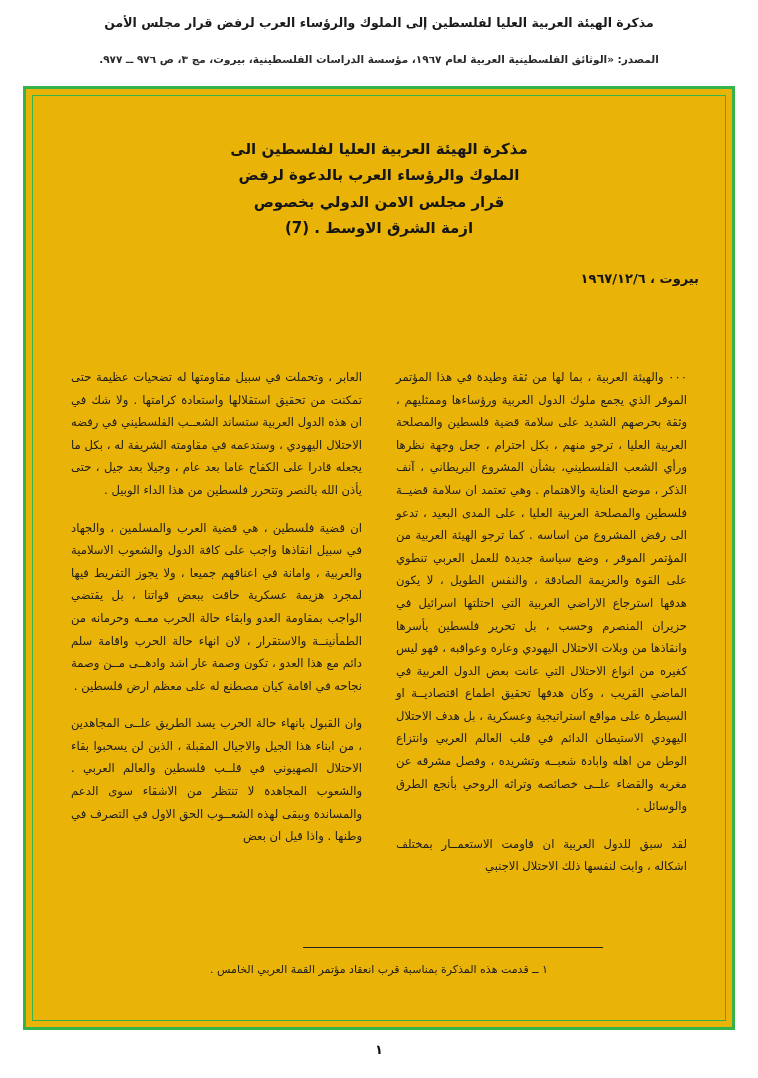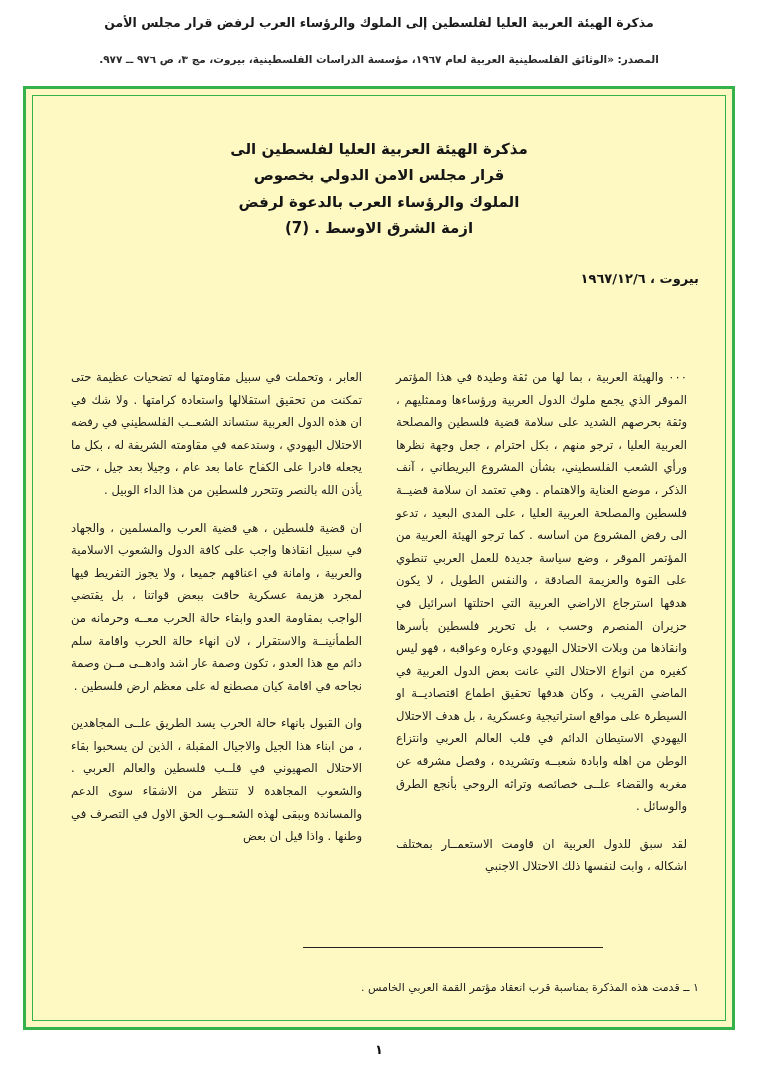--- a/index.html
+++ b/index.html
@@ -43,21 +43,21 @@
     direction: rtl;
   }
   .frame {
     position: absolute;
     left: 23px;
     top: 86px;
     width: 712px;
     height: 944px;
     border: 3.5px solid #35b34a;
     box-sizing: border-box;
-    background: #fef9c3;
+    background: #eab308;
   }
   .frame-inner {
     position: absolute;
     left: 6px;
     top: 6px;
     right: 6px;
     bottom: 6px;
     border: 1px solid #35b34a;
     box-sizing: border-box;
     padding: 18px 26px;
@@ -111,23 +111,23 @@
     position: absolute;
     left: 270px;
     bottom: 72px;
     width: 300px;
     border-top: 1px solid #222;
   }
   .footnote {
     position: absolute;
     right: 26px;
     left: 26px;
-    bottom: 26px;
+    bottom: 44px;
     direction: rtl;
-    text-align: right;
+    text-align: center;
     font-size: 11px;
     color: #1c1c1c;
   }
   .page-number {
     position: absolute;
     left: 0;
     right: 0;
     top: 1042px;
     text-align: center;
     font-size: 13px;
@@ -143,22 +143,22 @@
   <div class="header">
     <div class="header-title">مذكرة الهيئة العربية العليا لفلسطين إلى الملوك والرؤساء العرب لرفض قرار مجلس الأمن</div>
     <div class="header-source">المصدر: «الوثائق الفلسطينية العربية لعام ١٩٦٧، مؤسسة الدراسات الفلسطينية، بيروت، مج ٣، ص ٩٧٦ ــ ٩٧٧.</div>
   </div>
 
   <div class="frame">
     <div class="frame-inner">
 
       <div class="doc-title">
         <div>مذكرة الهيئة العربية العليا لفلسطين الى</div>
+        <div>الملوك والرؤساء العرب بالدعوة لرفض</div>
         <div>قرار مجلس الامن الدولي بخصوص</div>
-        <div>الملوك والرؤساء العرب بالدعوة لرفض</div>
         <div>ازمة الشرق الاوسط . (7)</div>
       </div>
 
       <div class="doc-meta">
         <div>بيروت ، ١٩٦٧/١٢/٦</div>
       </div>
 
       <div class="columns">
         <div class="col">
           <p class="para">٠٠٠ والهيئة العربية ، بما لها من ثقة وطيدة في هذا المؤتمر الموقر الذي يجمع ملوك الدول العربية ورؤساءها وممثليهم ، وثقة بحرصهم الشديد على سلامة قضية فلسطين والمصلحة العربية العليا ، ترجو منهم ، بكل احترام ، جعل وجهة نظرها ورأي الشعب الفلسطيني، بشأن المشروع البريطاني ، آنف الذكر ، موضع العناية والاهتمام . وهي تعتمد ان سلامة قضيــة فلسطين والمصلحة العربية العليا ، على المدى البعيد ، تدعو الى رفض المشروع من اساسه . كما ترجو الهيئة العربية من المؤتمر الموقر ، وضع سياسة جديدة للعمل العربي تنطوي على القوة والعزيمة الصادقة ، والنفس الطويل ، لا يكون هدفها استرجاع الاراضي العربية التي احتلتها اسرائيل في حزيران المنصرم وحسب ، بل تحرير فلسطين بأسرها وانقاذها من وبلات الاحتلال اليهودي وعاره وعواقبه ، فهو ليس كغيره من انواع الاحتلال التي عانت بعض الدول العربية في الماضي القريب ، وكان هدفها تحقيق اطماع اقتصاديــة او السيطرة على مواقع استراتيجية وعسكرية ، بل هدف الاحتلال اليهودي الاستيطان الدائم في قلب العالم العربي وانتزاع الوطن من اهله وابادة شعبــه وتشريده ، وفصل مشرقه عن مغربه والقضاء علــى خصائصه وتراثه الروحي بأنجع الطرق والوسائل .</p>

